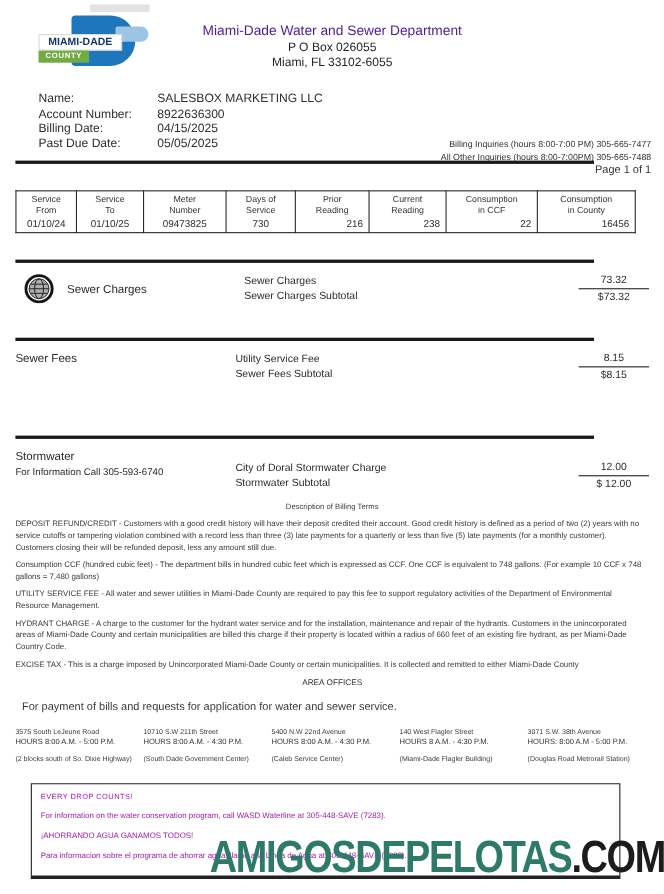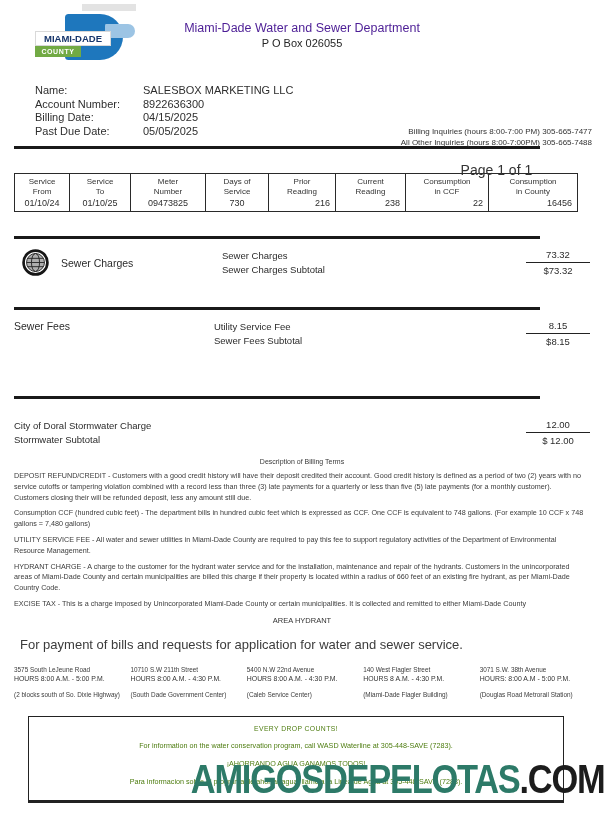--- a/index.html
+++ b/index.html
@@ -23,21 +23,21 @@
   .title-block{position:absolute;left:0;right:0;top:20px;text-align:center;}
   .title-l1{font-size:12.5px;line-height:16px;color:#4c1d95;}
   .title-l2,.title-l3{font-size:11px;line-height:14px;color:#262626;}
 
   
   .account{position:relative;padding:12px 0 2px 35px;}
   .acct-row{display:flex;font-size:11px;line-height:13.5px;}
   .acct-label{width:108px;}
   .acct-value{white-space:nowrap;}
   .inquiries{position:absolute;right:12px;top:54px;text-align:right;font-size:8px;line-height:11px;color:#333;}
-  .page-num{font-size:14px;margin-top:17px;text-align:center;}
+  .page-num{font-size:10px;margin-top:1px;}
 
   .rule{border-top:3.5px solid #191919;margin:6px 64px 0 14px;}
 
   
   table.meter{border-collapse:collapse;margin:24px 0 0 14px;table-layout:fixed;}
   table.meter td{border:1.5px solid #2a2a2a;padding:3px 2px 2px;vertical-align:top;}
   .cell-h{font-size:8px;line-height:9.5px;text-align:center;color:#333;}
   .cell-v{font-size:9px;line-height:11px;text-align:center;margin-top:2px;}
   td.num .cell-v{text-align:right;padding-right:3px;}
 
@@ -55,30 +55,30 @@
 
   .sp18{height:18px;} .sp24{height:24px;}
 
   
   .terms-title{text-align:center;font-size:7px;color:#3a3a3a;margin-top:11px;}
   .terms{margin:6px 16px 0 14px;font-size:7.2px;line-height:1.5;color:#3b3b3b;}
   .terms p{margin:0 0 5px 0;}
 
   
   .area-title{text-align:center;font-size:7.5px;margin-top:6px;color:#333;}
-  .area-intro{margin:12px 14px 0 20px;font-size:13px;color:#3b3b3b;}
+  .area-intro{margin:12px 14px 0 20px;font-size:10px;color:#3b3b3b;}
   .offices{display:flex;margin:14px 8px 0 14px;}
   .office{flex:1 1 0;padding-right:8px;}
   .office-addr{font-size:6.4px;line-height:8.5px;color:#3b3b3b;}
   .office-hours{font-size:6.9px;line-height:9px;color:#333;}
   .office-note{font-size:6.4px;margin-top:8px;color:#3b3b3b;}
 
   
   .box{margin:18px 40px 0 28px;border:1.5px solid #222;border-bottom-width:3px;
-       padding:8px 8px 14px;text-align:center;color:#4d7c0f;}
+       padding:8px 8px 14px;color:#a21caf;}
   .box-title{font-size:6.8px;letter-spacing:.4px;}
   .box-line{font-size:7.2px;margin-top:9px;}
 
   
   .watermark{position:absolute;right:0px;bottom:10px;font-size:41px;font-weight:800;
        letter-spacing:-1.5px;transform:scaleX(.84);transform-origin:100% 50%;white-space:nowrap;}
   .wm-site{color:#2d7a68;} .wm-tld{color:#1c1c1c;}
 </style>
 </head>
 <body>
@@ -90,20 +90,21 @@
     <div class="logo">
       <div class="logo-d">
         <div class="logo-d-hole"></div>
       </div>
       <div class="logo-band">MIAMI-DADE</div>
       <div class="logo-county">COUNTY</div>
     </div>
     <div class="title-block">
       <div class="title-l1">Miami-Dade Water and Sewer Department</div>
       <div class="title-l2">P O Box 026055</div>
+      <div class="title-l3">Miami, FL 33102-6055</div>
     </div>
   </div>
 
   <div class="account">
     <div class="acct-row">
       <div class="acct-label">Name:</div>
       <div class="acct-value">SALESBOX MARKETING LLC</div>
     </div>
     <div class="acct-row">
       <div class="acct-label">Account Number:</div>
@@ -214,40 +215,44 @@
       <div class="amt">8.15</div>
       <div class="sub-amt">$8.15</div>
     </div>
   </div>
 
   <div class="sp24"></div>
   <div class="sp18"></div>
   <div class="rule"></div>
 
   <div class="charge-sec">
+    <div class="sec-left sec-left-stack" style="padding-left:0;display:block">
+      <span class="sec-left-label">Stormwater</span>
+      <div class="sec-sub">For Information Call 305-593-6740</div>
+    </div>
     <div class="sec-mid" style="padding-top:10px">
       <div>City of Doral Stormwater Charge</div>
       <div>Stormwater Subtotal</div>
     </div>
     <div class="sec-right" style="padding-top:10px">
       <div class="amt">12.00</div>
       <div class="sub-amt">$ 12.00</div>
     </div>
   </div>
 
   <div class="terms-title">Description of Billing Terms</div>
   <div class="terms">
     <p>DEPOSIT REFUND/CREDIT - Customers with a good credit history will have their deposit credited their account. Good credit history is defined as a period of two (2) years with no service cutoffs or tampering violation combined with a record less than three (3) late payments for a quarterly or less than five (5) late payments (for a monthly customer). Customers closing their will be refunded deposit, less any amount still due.</p>
     <p>Consumption CCF (hundred cubic feet) - The department bills in hundred cubic feet which is expressed as CCF. One CCF is equivalent to 748 gallons. (For example 10 CCF x 748 gallons = 7,480 gallons)</p>
     <p>UTILITY SERVICE FEE - All water and sewer utilities in Miami-Dade County are required to pay this fee to support regulatory activities of the Department of Environmental Resource Management.</p>
     <p>HYDRANT CHARGE - A charge to the customer for the hydrant water service and for the installation, maintenance and repair of the hydrants. Customers in the unincorporated areas of Miami-Dade County and certain municipalities are billed this charge if their property is located within a radius of 660 feet of an existing fire hydrant, as per Miami-Dade Country Code.</p>
     <p>EXCISE TAX - This is a charge imposed by Unincorporated Miami-Dade County or certain municipalities. It is collected and remitted to either Miami-Dade County</p>
   </div>
 
-  <div class="area-title">AREA HYDRANT</div>
+  <div class="area-title">AREA OFFICES</div>
   <div class="area-intro">For payment of bills and requests for application for water and sewer service.</div>
   <div class="offices">
     <div class="office">
       <div class="office-addr">3575 South LeJeune Road</div>
       <div class="office-hours">HOURS 8:00 A.M. - 5:00 P.M.</div>
       <div class="office-note">(2 blocks south of So. Dixie Highway)</div>
     </div>
     <div class="office">
       <div class="office-addr">10710 S.W 211th Street</div>
       <div class="office-hours">HOURS 8:00 A.M. - 4:30 P.M.</div>

